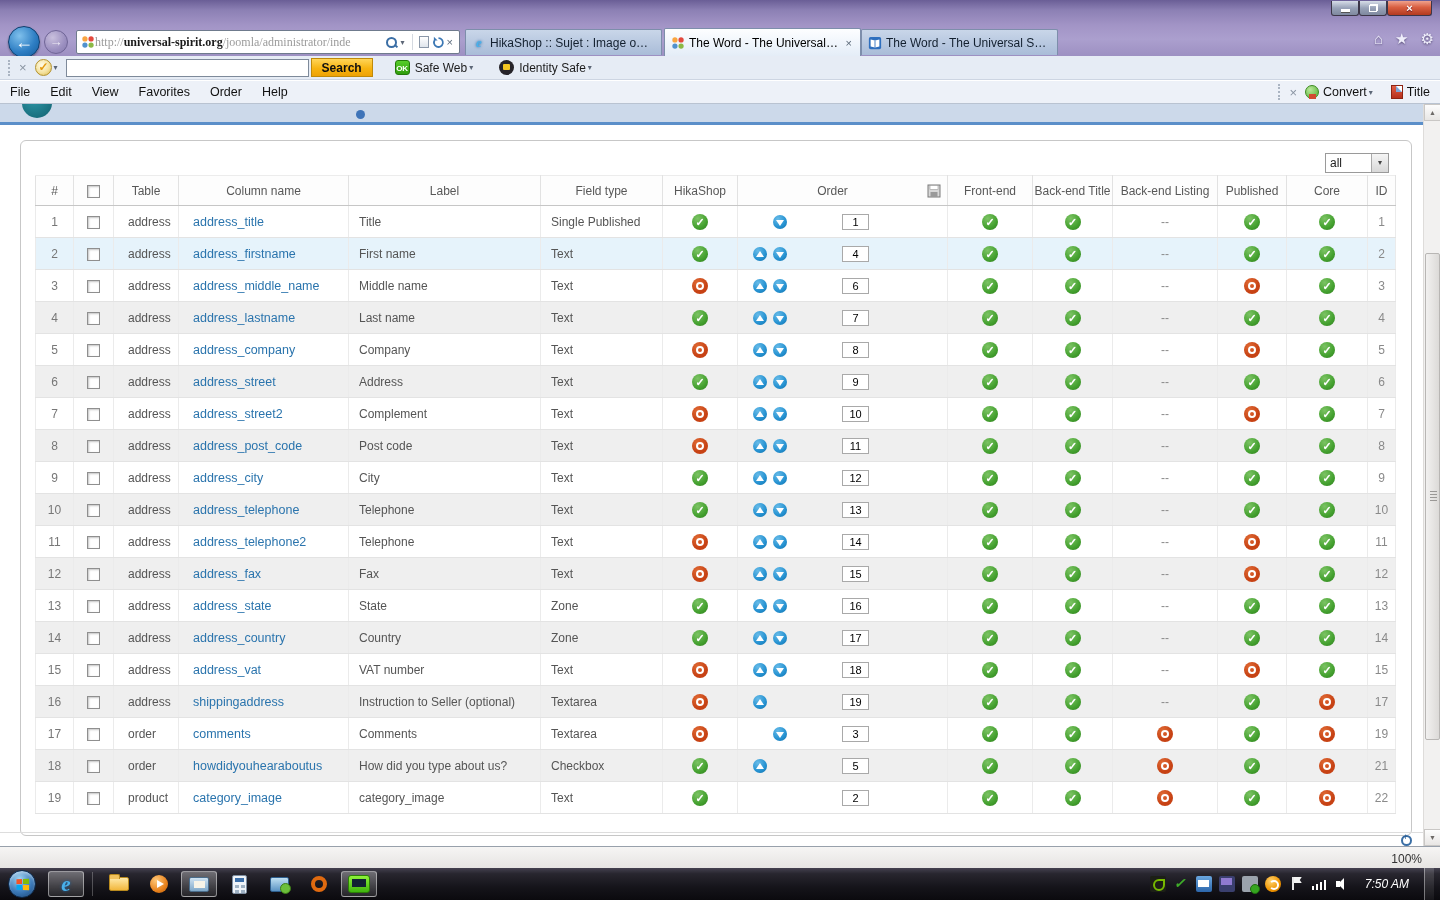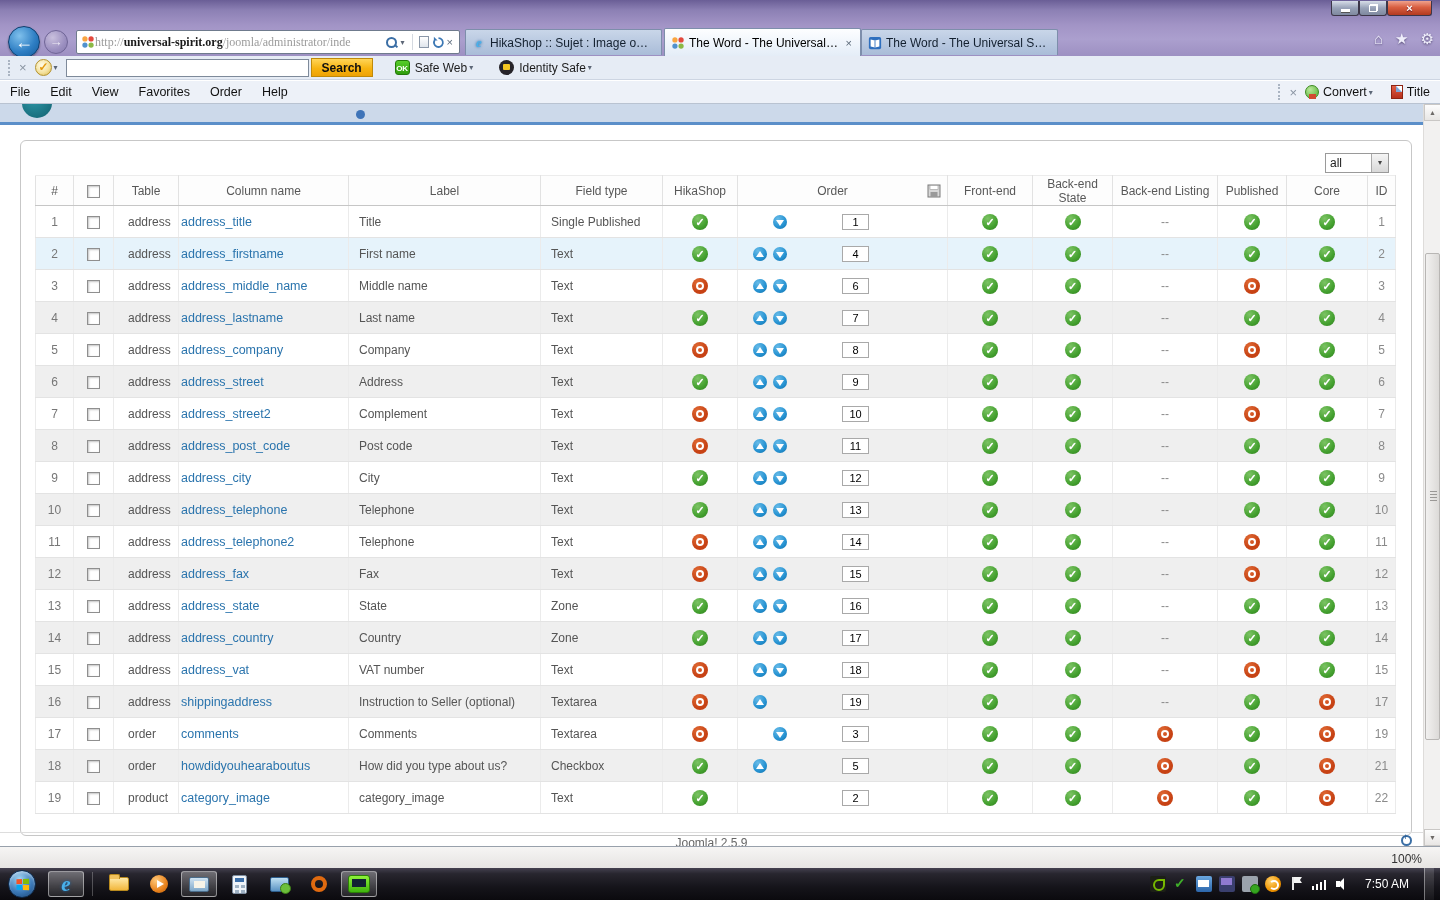--- a/index.html
+++ b/index.html
@@ -84,21 +84,21 @@
   #fields th { height:30px; font-weight:normal; color:#585858; text-align:center; border-bottom:1px solid #c6c6c6; border-right:1px solid #e2e2e2; border-top:1px solid #ececec; background:#fdfdfd; }
   #fields th:first-child { border-left:1px solid #e2e2e2; }
   #fields td { height:32px; border-bottom:1px solid #e3e3e3; border-right:1px solid #ebebeb; vertical-align:middle; }
   #fields td:first-child { border-left:1px solid #ebebeb; }
   tr.even td { background:#efefef; }
   tr.odd td { background:#fff; }
   tr.hl td { background:#e6f3fb !important; }
   .c-num { text-align:center; color:#777; }
   .c-check { text-align:center; }
   .c-table { padding-left:14px; color:#555; }
-  .c-colname { padding-left:2px; }
+  .c-colname { padding-left:14px; }
   .c-colname a { color:#2a74ad; text-decoration:none; font-size:12.5px; }
   .c-label, .c-type { padding-left:10px; }
   .c-req, .c-fe, .c-bef, .c-bel, .c-pub, .c-core { text-align:center; }
   .c-id { text-align:center; color:#8a8a8a; }
   .cb { display:inline-block; width:13px; height:13px; background:#fff; border:1px solid #8f8f8f; box-shadow:inset 1px 1px 2px rgba(90,90,90,.35); vertical-align:middle; }
 
   .ic { display:inline-block; width:16px; height:16px; border-radius:50%; position:relative; vertical-align:middle; }
   .ic-yes { background:radial-gradient(circle at 35% 28%,#7cc364,#44a12f 60%,#2f7d1e); }
   .ic-yes::after { content:'✓'; position:absolute; left:0; top:1px; width:16px; text-align:center; color:#fff; font-size:11px; font-weight:bold; line-height:14px; }
   .ic-no { background:radial-gradient(circle at 35% 28%,#e06a34,#c7421458 60%,#c74214); background-color:#c74214; }
@@ -151,21 +151,21 @@
   .proj-ic::after { content:''; position:absolute; left:4px; top:3px; width:11px; height:7px; background:#f7f4e8; }
   .calc-ic { width:15px; height:19px; background:#eef3f8; border:1px solid #7d8da0; border-radius:2px; position:relative; }
   .calc-ic::before { content:''; position:absolute; left:2px; top:2px; right:2px; height:4px; background:#3b6ea8; }
   .calc-ic::after { content:''; position:absolute; left:2px; top:9px; width:4px; height:3px; background:#9fb2c4; box-shadow:6px 0 0 #9fb2c4, 0 5px 0 #9fb2c4, 6px 5px 0 #9fb2c4; }
   .sys-ic { width:19px; height:15px; background:linear-gradient(180deg,#bfe0f2,#5a93c4); border:1px solid #2e5f8e; border-radius:2px; position:relative; }
   .sys-ic::after { content:''; position:absolute; right:-3px; bottom:-3px; width:9px; height:9px; border-radius:50%; background:#6cbf3a; border:1px solid #3d7d18; }
   .ring-ic { width:16px; height:16px; border-radius:50%; border:4px solid #e06a10; }
   .lcd-ic { width:22px; height:18px; background:linear-gradient(180deg,#8ef23a,#3fb50e); border:1px solid #2c8006; border-radius:3px; position:relative; }
   .lcd-ic::after { content:''; position:absolute; left:3px; top:3px; right:3px; bottom:5px; background:#123; }
 
-  #tray { margin-left:auto; display:flex; align-items:center; gap:7px; padding-right:6px; }
+  #tray { margin-left:auto; display:flex; align-items:center; gap:7px; padding-right:6px;font-style:italic; }
   .tray-ic { width:16px; height:16px; position:relative; }
   .nv-ic { background:#1c1f16; border-radius:2px; } .nv-ic::after { content:''; position:absolute; left:3px; top:3px; width:8px; height:8px; border:2px solid #76b900; border-radius:50% 0 50% 50%; }
   .chk-ic::after { content:'✓'; position:absolute; left:1px; top:-1px; color:#3fae2a; font-size:14px; font-weight:bold; }
   .mail-ic { background:linear-gradient(180deg,#6aa7e0,#2c66ab); border-radius:2px; } .mail-ic::after { content:''; position:absolute; left:2px; top:4px; width:11px; height:7px; background:#fff; }
   .pc-ic { background:#3a3f6e; border-radius:2px; } .pc-ic::after { content:''; position:absolute; left:2px; top:2px; width:11px; height:7px; background:#8f7ad0; }
   .usb-ic { background:#9aa2ac; border-radius:2px; } .usb-ic::after { content:''; position:absolute; right:-2px; bottom:-2px; width:8px; height:8px; border-radius:50%; background:#35a51f; border:1px solid #1e6e0e; }
   .norton-tray-ic { border-radius:50%; background:radial-gradient(circle at 38% 32%,#ffd370,#ef9400 60%,#c06e00); } .norton-tray-ic::after { content:''; position:absolute; left:4px; top:4px; width:6px; height:6px; border:2px solid #fff; border-radius:50%; border-left-color:transparent; }
   .flag-ic::before { content:''; position:absolute; left:4px; top:1px; width:2px; height:13px; background:#e8e8e8; }
   .flag-ic::after { content:''; position:absolute; left:6px; top:1px; width:8px; height:6px; background:#f4f4f4; clip-path:polygon(0 0,100% 0,75% 50%,100% 100%,0 100%); }
   .signal-ic::after { content:''; position:absolute; left:1px; bottom:2px; width:2px; height:4px; background:#fff; box-shadow:4px 0 0 #fff, 4px -2px 0 #fff, 8px 0 0 #fff, 8px -2px 0 #fff, 8px -4px 0 #fff, 12px 0 0 #fff, 12px -2px 0 #fff, 12px -4px 0 #fff, 12px -6px 0 #fff; }
@@ -324,21 +324,21 @@
               <div id="order-th">
                 <span>Order</span>
                 <svg width="14" height="14" viewBox="0 0 14 14" style="margin-right:6px;">
                   <rect x="1" y="1" width="12" height="12" fill="#d8d8d8" stroke="#7a7a7a"></rect>
                   <rect x="3" y="1.5" width="8" height="4" fill="#fff" stroke="#9a9a9a" stroke-width=".6"></rect>
                   <rect x="3.5" y="8" width="7" height="5" fill="#9a9a9a"></rect>
                 </svg>
               </div>
             </th>
             <th>Front-end</th>
-            <th>Back-end State</th>
+            <th>Back-end Title</th>
             <th>Back-end Listing</th>
             <th>Published</th>
             <th>Core</th>
             <th>ID</th>
           </tr>
         </thead>
         <tbody>
             <tr class="odd">
               <td class="c-num">1</td>
               <td class="c-check"><span class="cb"></span></td>
@@ -641,21 +641,20 @@
               <td class="c-bel"><span class="ic ic-no"></span></td>
               <td class="c-pub"><span class="ic ic-yes"></span></td>
               <td class="c-core"><span class="ic ic-no"></span></td>
               <td class="c-id">22</td>
             </tr>
           </tbody>
       </table>
     </div>
 
     <div id="page-footer-line"></div>
-    <div id="page-footer">Joomla! 2.5.9</div>
 
     <div id="scrollbar">
       <div class="sb-btn" id="sb-up">▲</div>
       <div id="sb-thumb"></div>
       <div class="sb-btn" id="sb-down">▼</div>
     </div>
   </div>
 
   <div id="statusbar">
     <div id="zoom-ctl">

